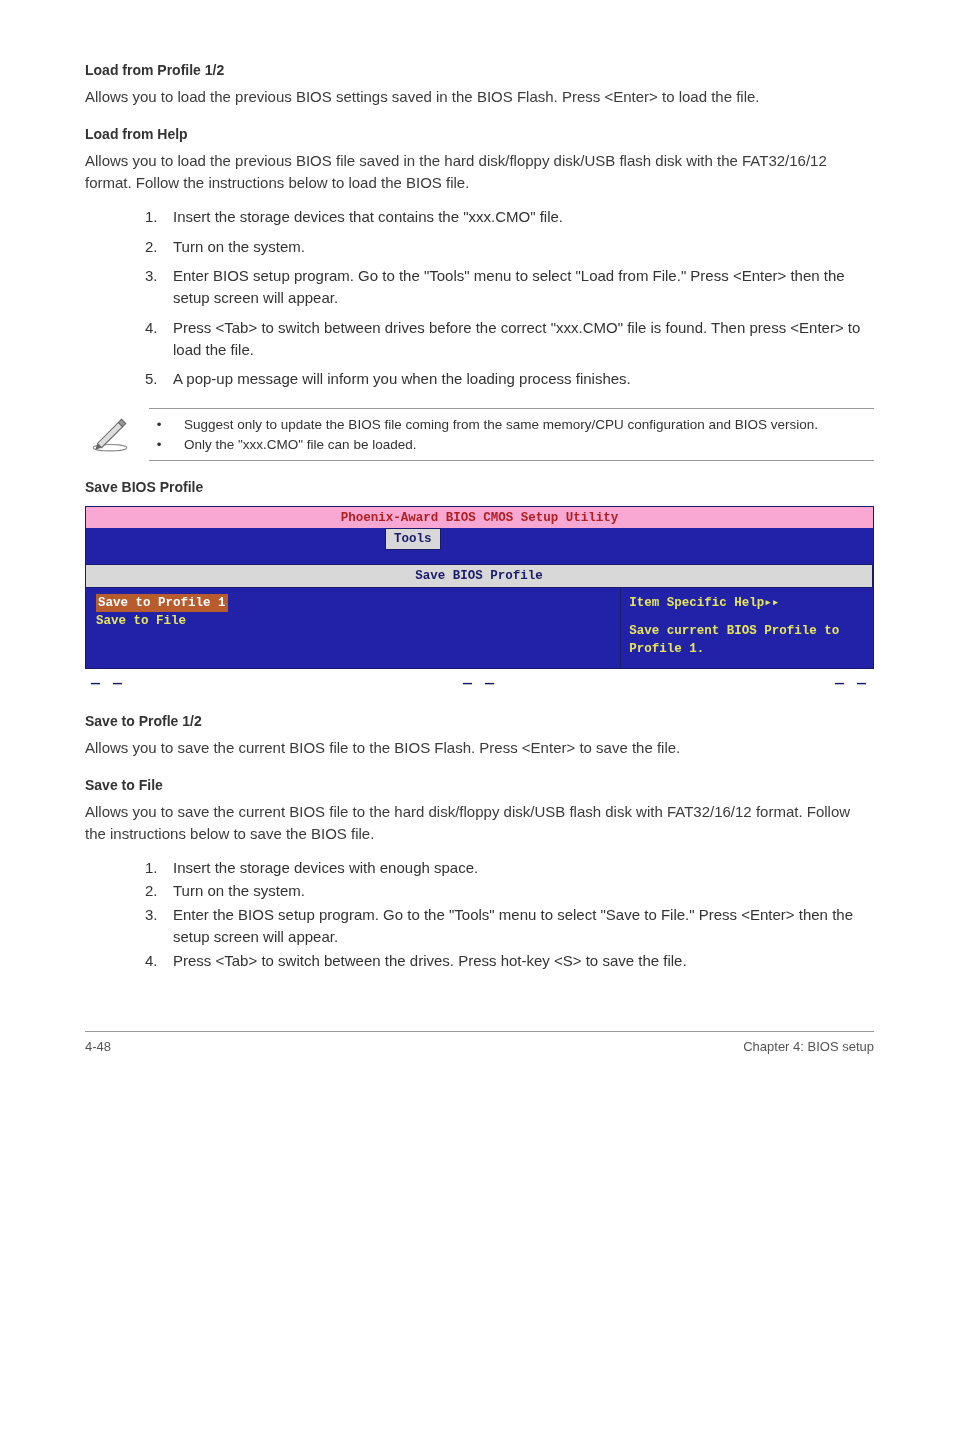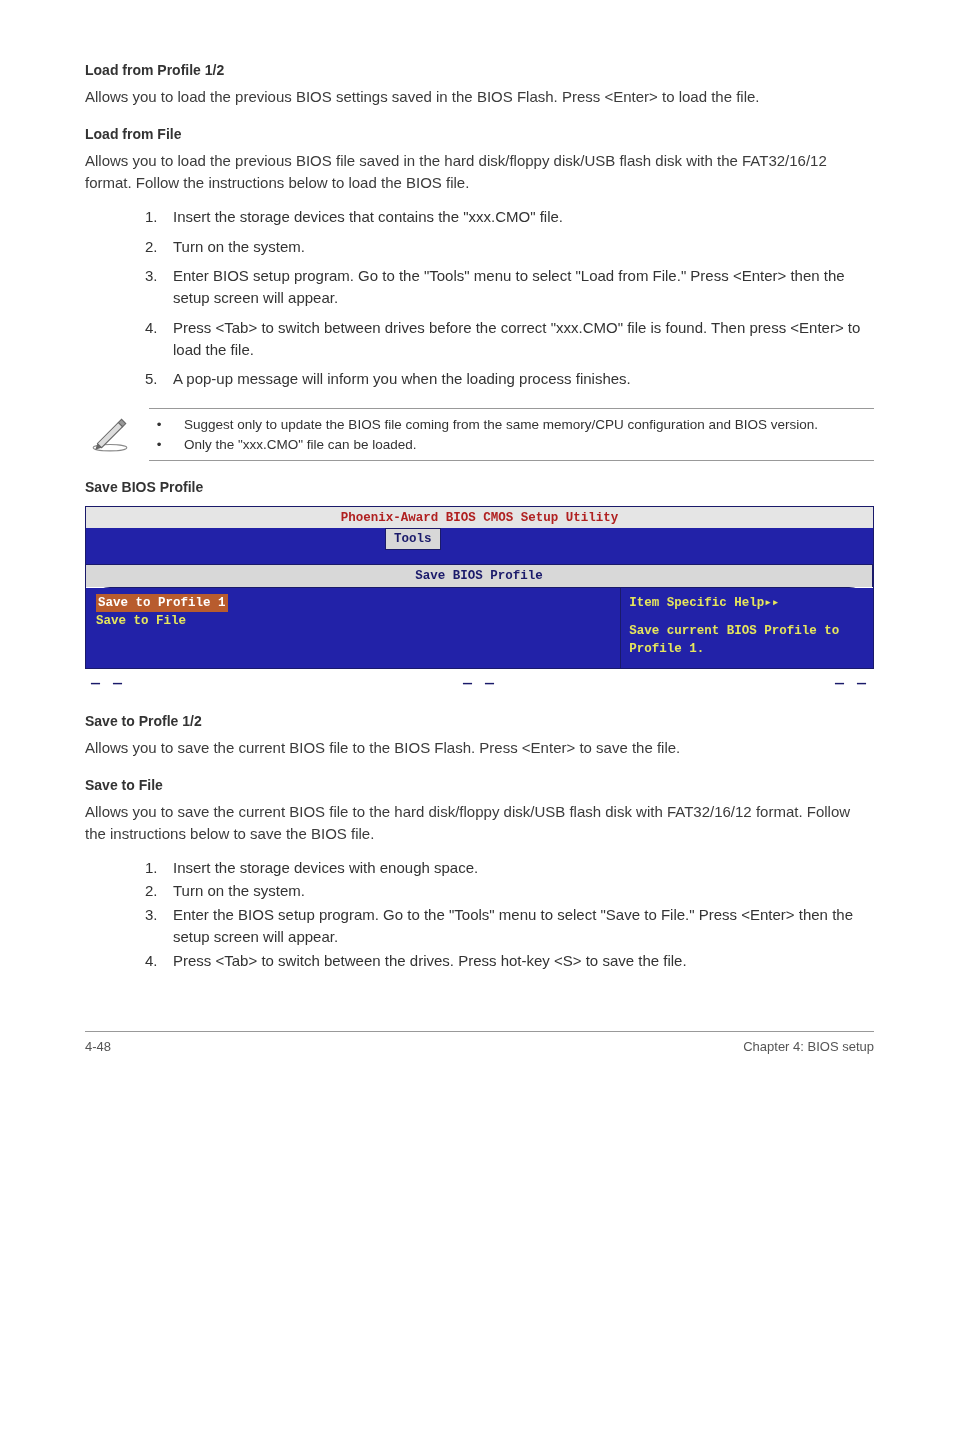--- a/index.html
+++ b/index.html
@@ -67,21 +67,21 @@
     border: 1.5px solid #1a1a6a;
     margin-top: 8px;
     margin-bottom: 4px;
     font-family: "Courier New", monospace;
     font-size: 12.5px;
     background: #fff;
   }
   .bios-title {
     text-align: center;
     color: #b02020;
-    background: #e5e5e5;
+    background: #f9a8d4;
     padding: 2px 0 1px 0;
     font-weight: bold;
   }
   .bios-tabs {
     background: #2222a8;
     color: #fff;
     height: 36px;
     position: relative;
   }
   .bios-tabs .active-tab {
@@ -110,21 +110,20 @@
   .bios-right {
     width: 32%;
     text-align: center;
     color: #b02020;
     padding: 2px 0;
     font-weight: bold;
   }
   .bios-body {
     display: flex;
     border-top: 1.5px solid #1a1a6a;
-    border-radius: 24px;
   }
   .bios-body-left {
     flex: 1;
     background: #2222a8;
     color: #e6e65c;
     padding: 6px 10px 10px 10px;
     font-weight: bold;
     border-right: 1.5px solid #1a1a6a;
   }
   .bios-body-left .sel { background: #b85c2e; color: #fff; display: inline-block; padding: 0 2px; }
@@ -154,21 +153,21 @@
     font-size: 13px;
     color: #555;
   }
 </style>
 </head>
 <body>
 
 <h2 class="section first">Load from Profile 1/2</h2>
 <p class="body">Allows you to load the previous BIOS settings saved in the BIOS Flash. Press &lt;Enter&gt; to load the file.</p>
 
-<h2 class="section">Load from File</h2>
+<h2 class="section">Load from Help</h2>
 <p class="body">Allows you to load the previous BIOS file saved in the hard disk/floppy disk/USB flash disk with the FAT32/16/12 format. Follow the instructions below to load the BIOS file.</p>
 <ol class="steps">
   <li>
       <span class="num">1.</span>
       <span class="txt">Insert the storage devices that contains the "xxx.CMO" file.</span>
     </li>
   <li>
       <span class="num">2.</span>
       <span class="txt">Turn on the system.</span>
     </li>

